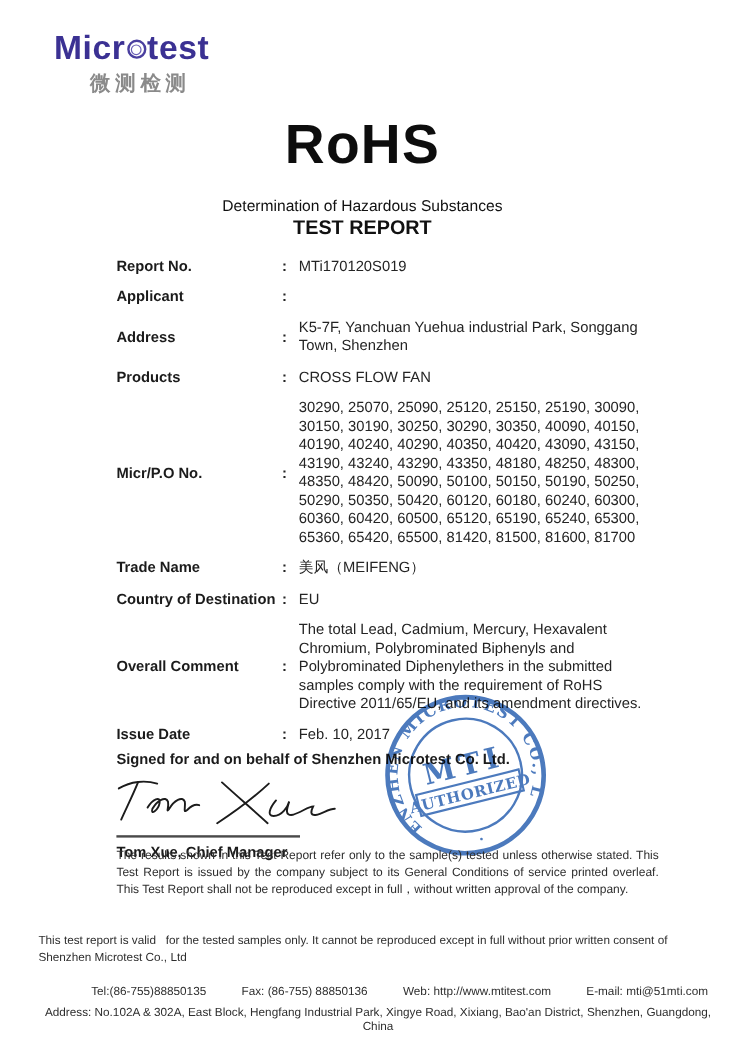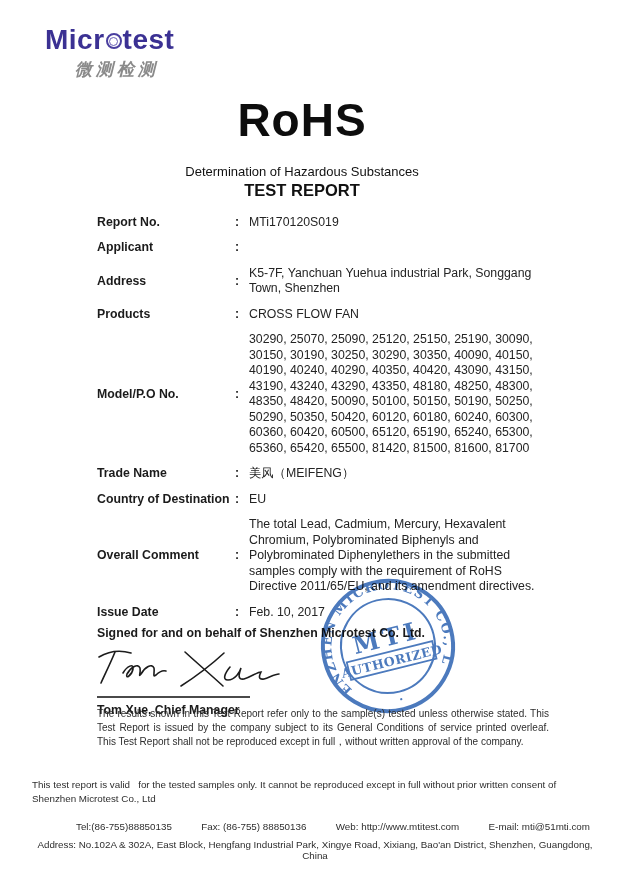--- a/index.html
+++ b/index.html
@@ -23,21 +23,21 @@
     display: inline-block; width: 16px; height: 16px;
     border: 2.6px solid #4a3f9f; border-radius: 50%;
     margin: 2px 1px 0 1px; position: relative;
   }
   .ring-o::after {
     content: ""; position: absolute; inset: 1.5px;
     border: 1.8px solid #6a5fb5; border-radius: 50%;
   }
   .brand-cn {
     margin: 4px 0 0 30px; font-size: 17px; color: #8a8a8a;
-    letter-spacing: 4px; font-weight: bold; font-style: italic;
+    letter-spacing: 4px; font-weight: bold;
   }
 
   
   .rohs {
     position: absolute; top: 93px; left: 0; width: 100%;
     text-align: center; font-size: 46px; font-weight: bold; color: #0d0d0d;
     letter-spacing: 1px;
   }
   .subtitle-wrap { position: absolute; top: 164px; left: 0; width: 100%; text-align: center; color: #111; }
   .subtitle1 { font-size: 13px; font-weight: normal; }
@@ -116,21 +116,21 @@
       <div class="flabel">Address</div>
       <div class="fcolon">:</div>
       <div class="fvalue">K5-7F, Yanchuan Yuehua industrial Park, Songgang Town, Shenzhen</div>
     </div>
     <div class="frow">
       <div class="flabel">Products</div>
       <div class="fcolon">:</div>
       <div class="fvalue">CROSS FLOW FAN</div>
     </div>
     <div class="frow">
-      <div class="flabel">Model/P.O No.</div>
+      <div class="flabel">Micr/P.O No.</div>
       <div class="fcolon">:</div>
       <div class="fvalue">30290, 25070, 25090, 25120, 25150, 25190, 30090, 30150, 30190, 30250, 30290, 30350, 40090, 40150, 40190, 40240, 40290, 40350, 40420, 43090, 43150, 43190, 43240, 43290, 43350, 48180, 48250, 48300, 48350, 48420, 50090, 50100, 50150, 50190, 50250, 50290, 50350, 50420, 60120, 60180, 60240, 60300, 60360, 60420, 60500, 65120, 65190, 65240, 65300, 65360, 65420, 65500, 81420, 81500, 81600, 81700</div>
     </div>
     <div class="frow">
       <div class="flabel">Trade Name</div>
       <div class="fcolon">:</div>
       <div class="fvalue">美风（MEIFENG）</div>
     </div>
     <div class="frow">
       <div class="flabel">Country of Destination</div>

